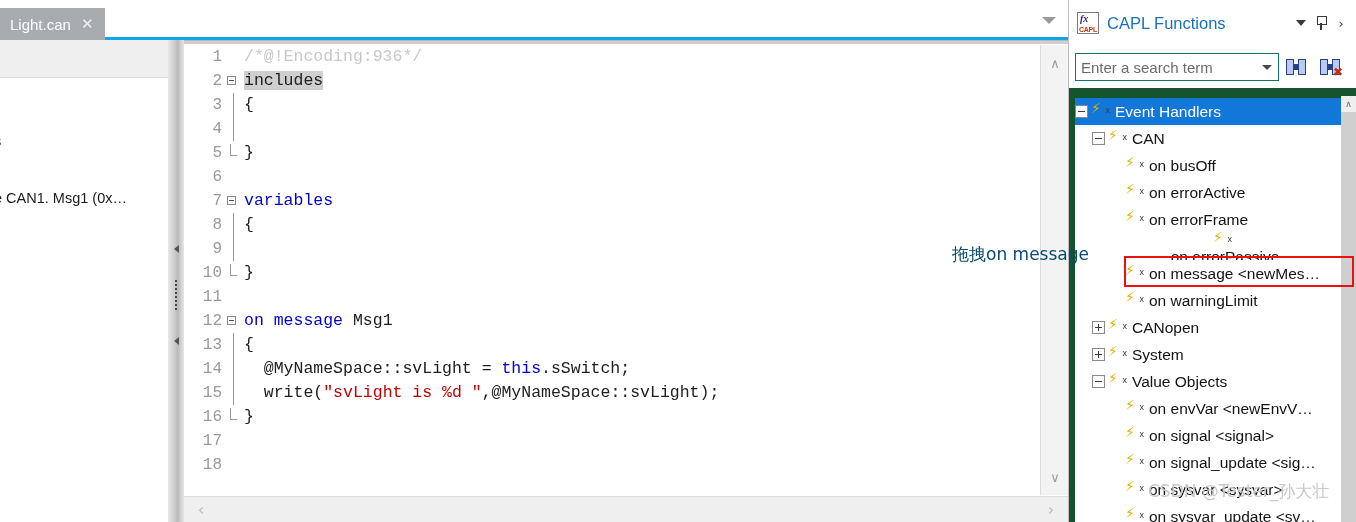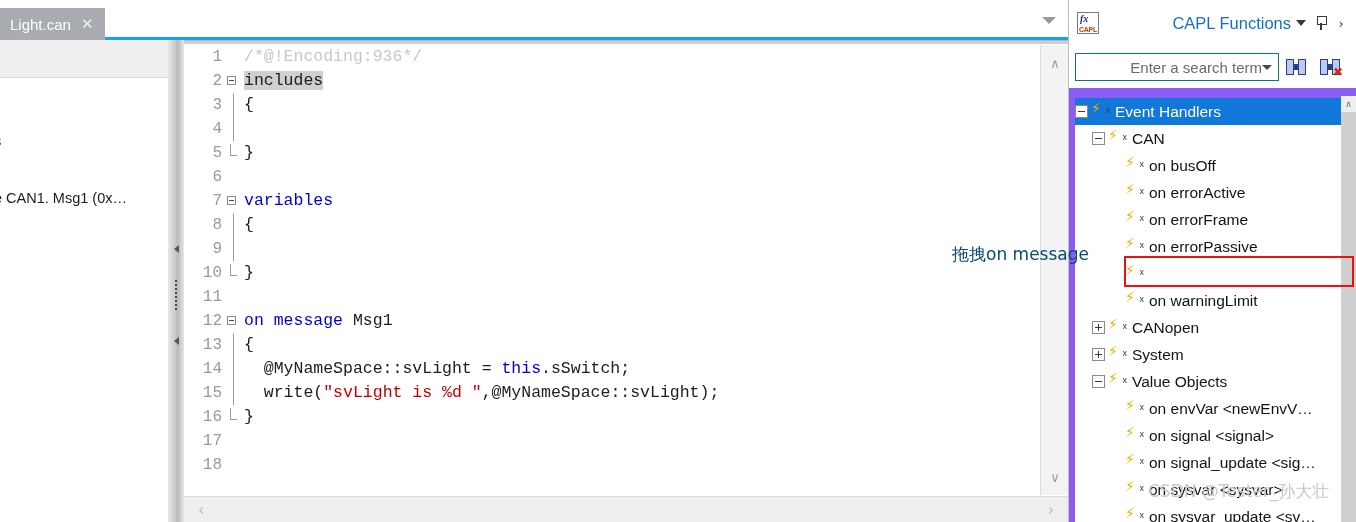--- a/index.html
+++ b/index.html
@@ -152,21 +152,21 @@
   
   .annotation {
     position: absolute; left: 952px; top: 243px;
     color: #0c4a6e; font-size: 17px; white-space: nowrap;
     z-index: 40; font-family: "DejaVu Sans", sans-serif;
   }
 
   
   .rightpanel {
     position: absolute; left: 1068px; top: 0; width: 288px; height: 522px;
-    background: #8b5cf6; border-left: 1px solid #bfbfbf; text-align: right;
+    background: #14532d; border-left: 1px solid #bfbfbf;
   }
   .rp-header {
     position: absolute; left: 0; top: 0; width: 288px; height: 46px;
     background: #ffffff;
     display: flex; align-items: center; padding: 0 6px 0 8px;
   }
   .capl-icon {
     width: 22px; height: 22px; flex: none; position: relative;
     border: 1px solid #7a7a8a; background: #fdfdfd; margin-right: 8px;
   }
@@ -444,28 +444,29 @@
         <div class="tnode" style="padding-left: 34px;">
           <span class="exp-spacer"></span>
           <span class="bolt"></span>
           <span class="tlabel">on errorActive</span>
         </div>
         <div class="tnode" style="padding-left: 34px;">
           <span class="exp-spacer"></span>
           <span class="bolt"></span>
           <span class="tlabel">on errorFrame</span>
         </div>
-        <div class="tnode" style="padding-left: 34px;">
+        <div class="tnode" style="padding-left: 34px; flex-direction: column;">
           <span class="exp-spacer"></span>
           <span class="bolt"></span>
           <span class="tlabel">on errorPassive</span>
         </div>
         <div class="tnode" style="padding-left: 34px;">
           <span class="exp-spacer"></span>
           <span class="bolt"></span>
+          <span class="tlabel">on message &lt;newMes…</span>
         </div>
         <div class="tnode" style="padding-left: 34px;">
           <span class="exp-spacer"></span>
           <span class="bolt"></span>
           <span class="tlabel">on warningLimit</span>
         </div>
         <div class="tnode" style="padding-left: 17px;">
           <span class="exp plus"></span>
           <span class="bolt"></span>
           <span class="tlabel">CANopen</span>

